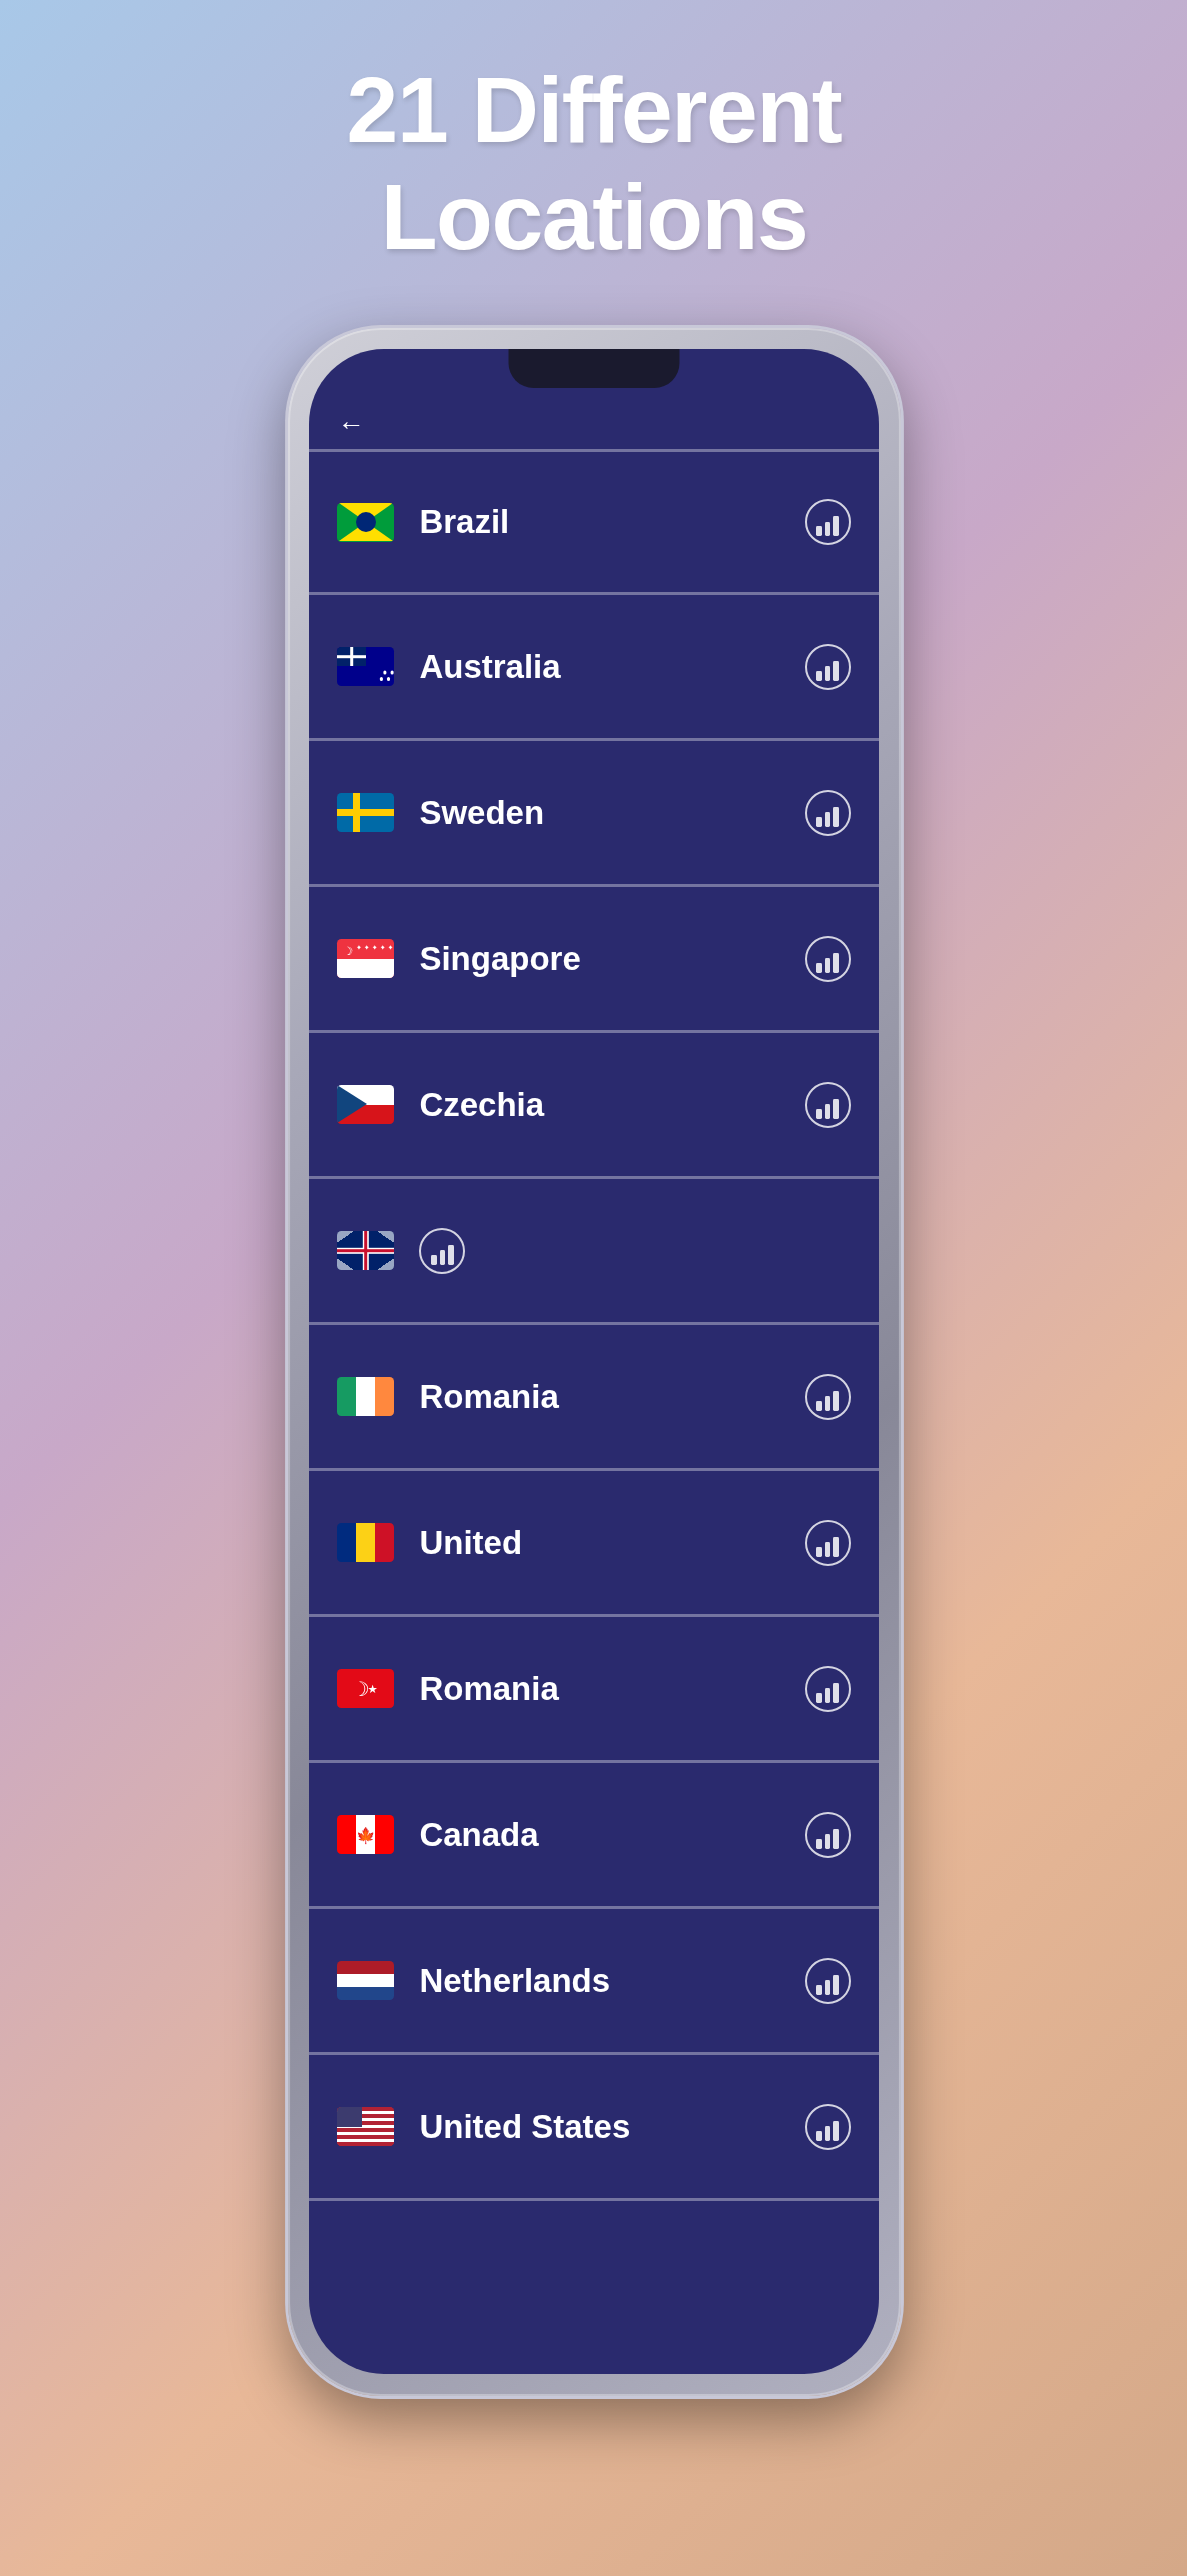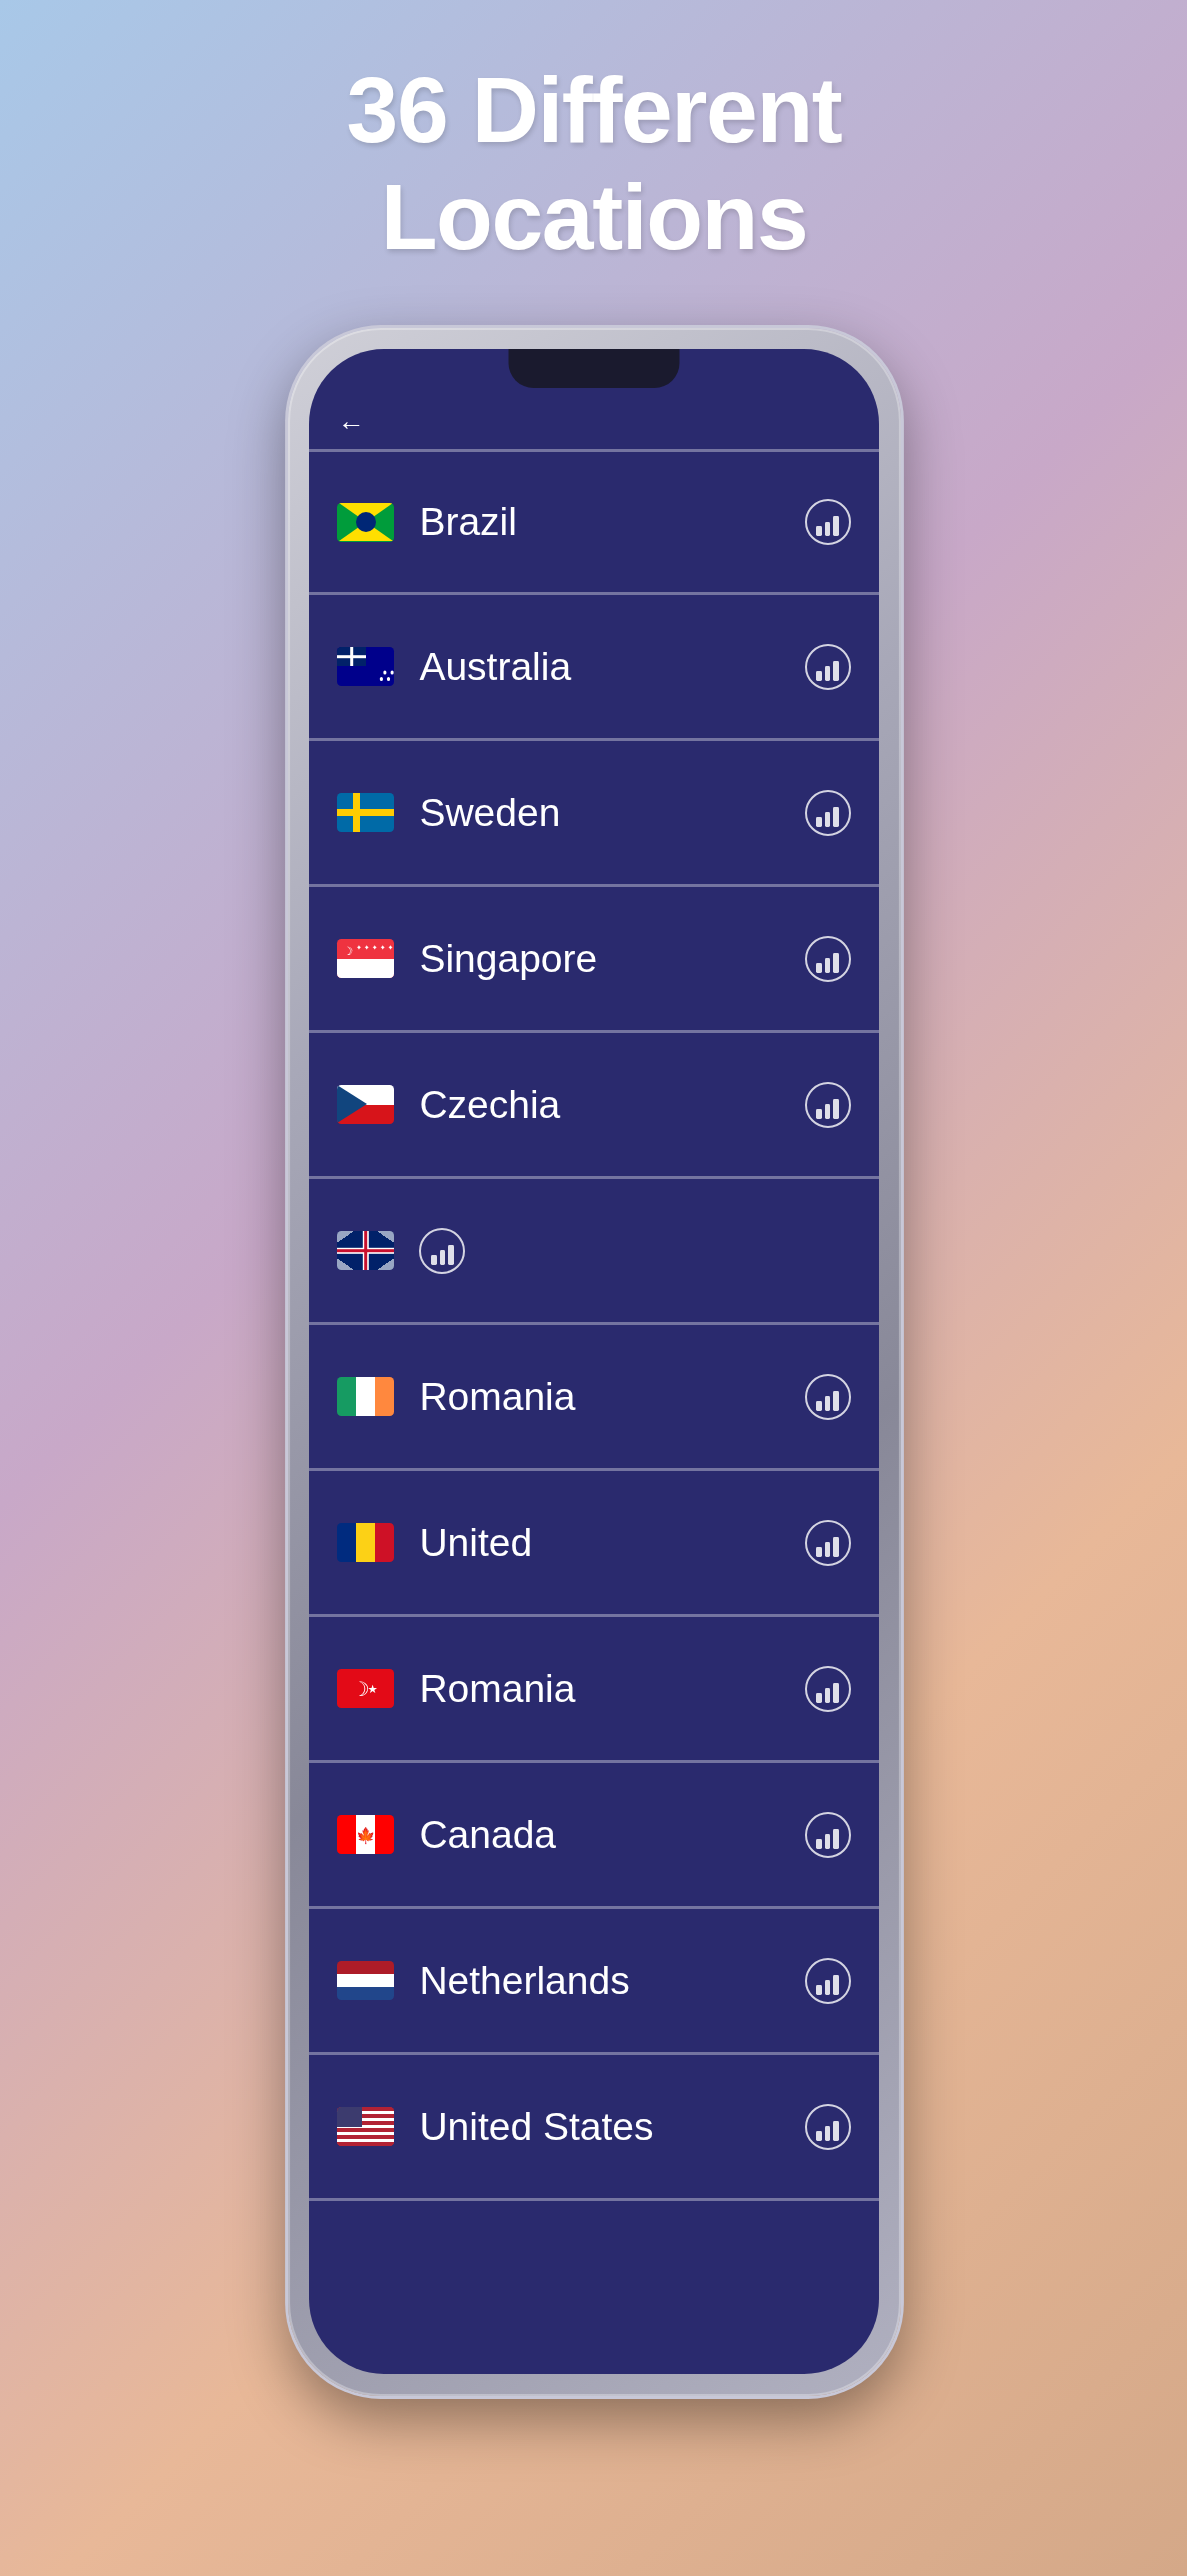--- a/index.html
+++ b/index.html
@@ -113,22 +113,22 @@
       margin-right: 25px;
       overflow: hidden;
       display: flex;
       flex-direction: column;
       position: relative;
     }
 
     .country-name {
       flex: 1;
       color: white;
-      font-size: 39px;
-      font-weight: 400;
+      font-size: 33px;
+      font-weight: 700;
     }
 
     .signal-icon {
       width: 46px;
       height: 46px;
       border: 2.1px solid rgba(255,255,255,0.8);
       border-radius: 50%;
       display: flex;
       align-items: flex-end;
       justify-content: center;
@@ -260,21 +260,21 @@
     }
     .flag-netherlands .stripe { flex: 1; width: 100%; }
     .flag-netherlands .stripe.red { background: #ae1c28; }
     .flag-netherlands .stripe.white { background: white; }
     .flag-netherlands .stripe.blue { background: #21468b; }
   </style>
 </head>
 <body>
 
 <div class="page-title">
-  <span>36 Different</span><br>
+  <span>21 Different</span><br>
   <span>Locations</span>
 </div>
 
 <div class="phone-wrapper">
   <div class="phone-shell"></div>
   <div class="phone-screen">
     <div class="notch"></div>
     <div class="back-btn">←</div>
 
     <div class="country-list">

